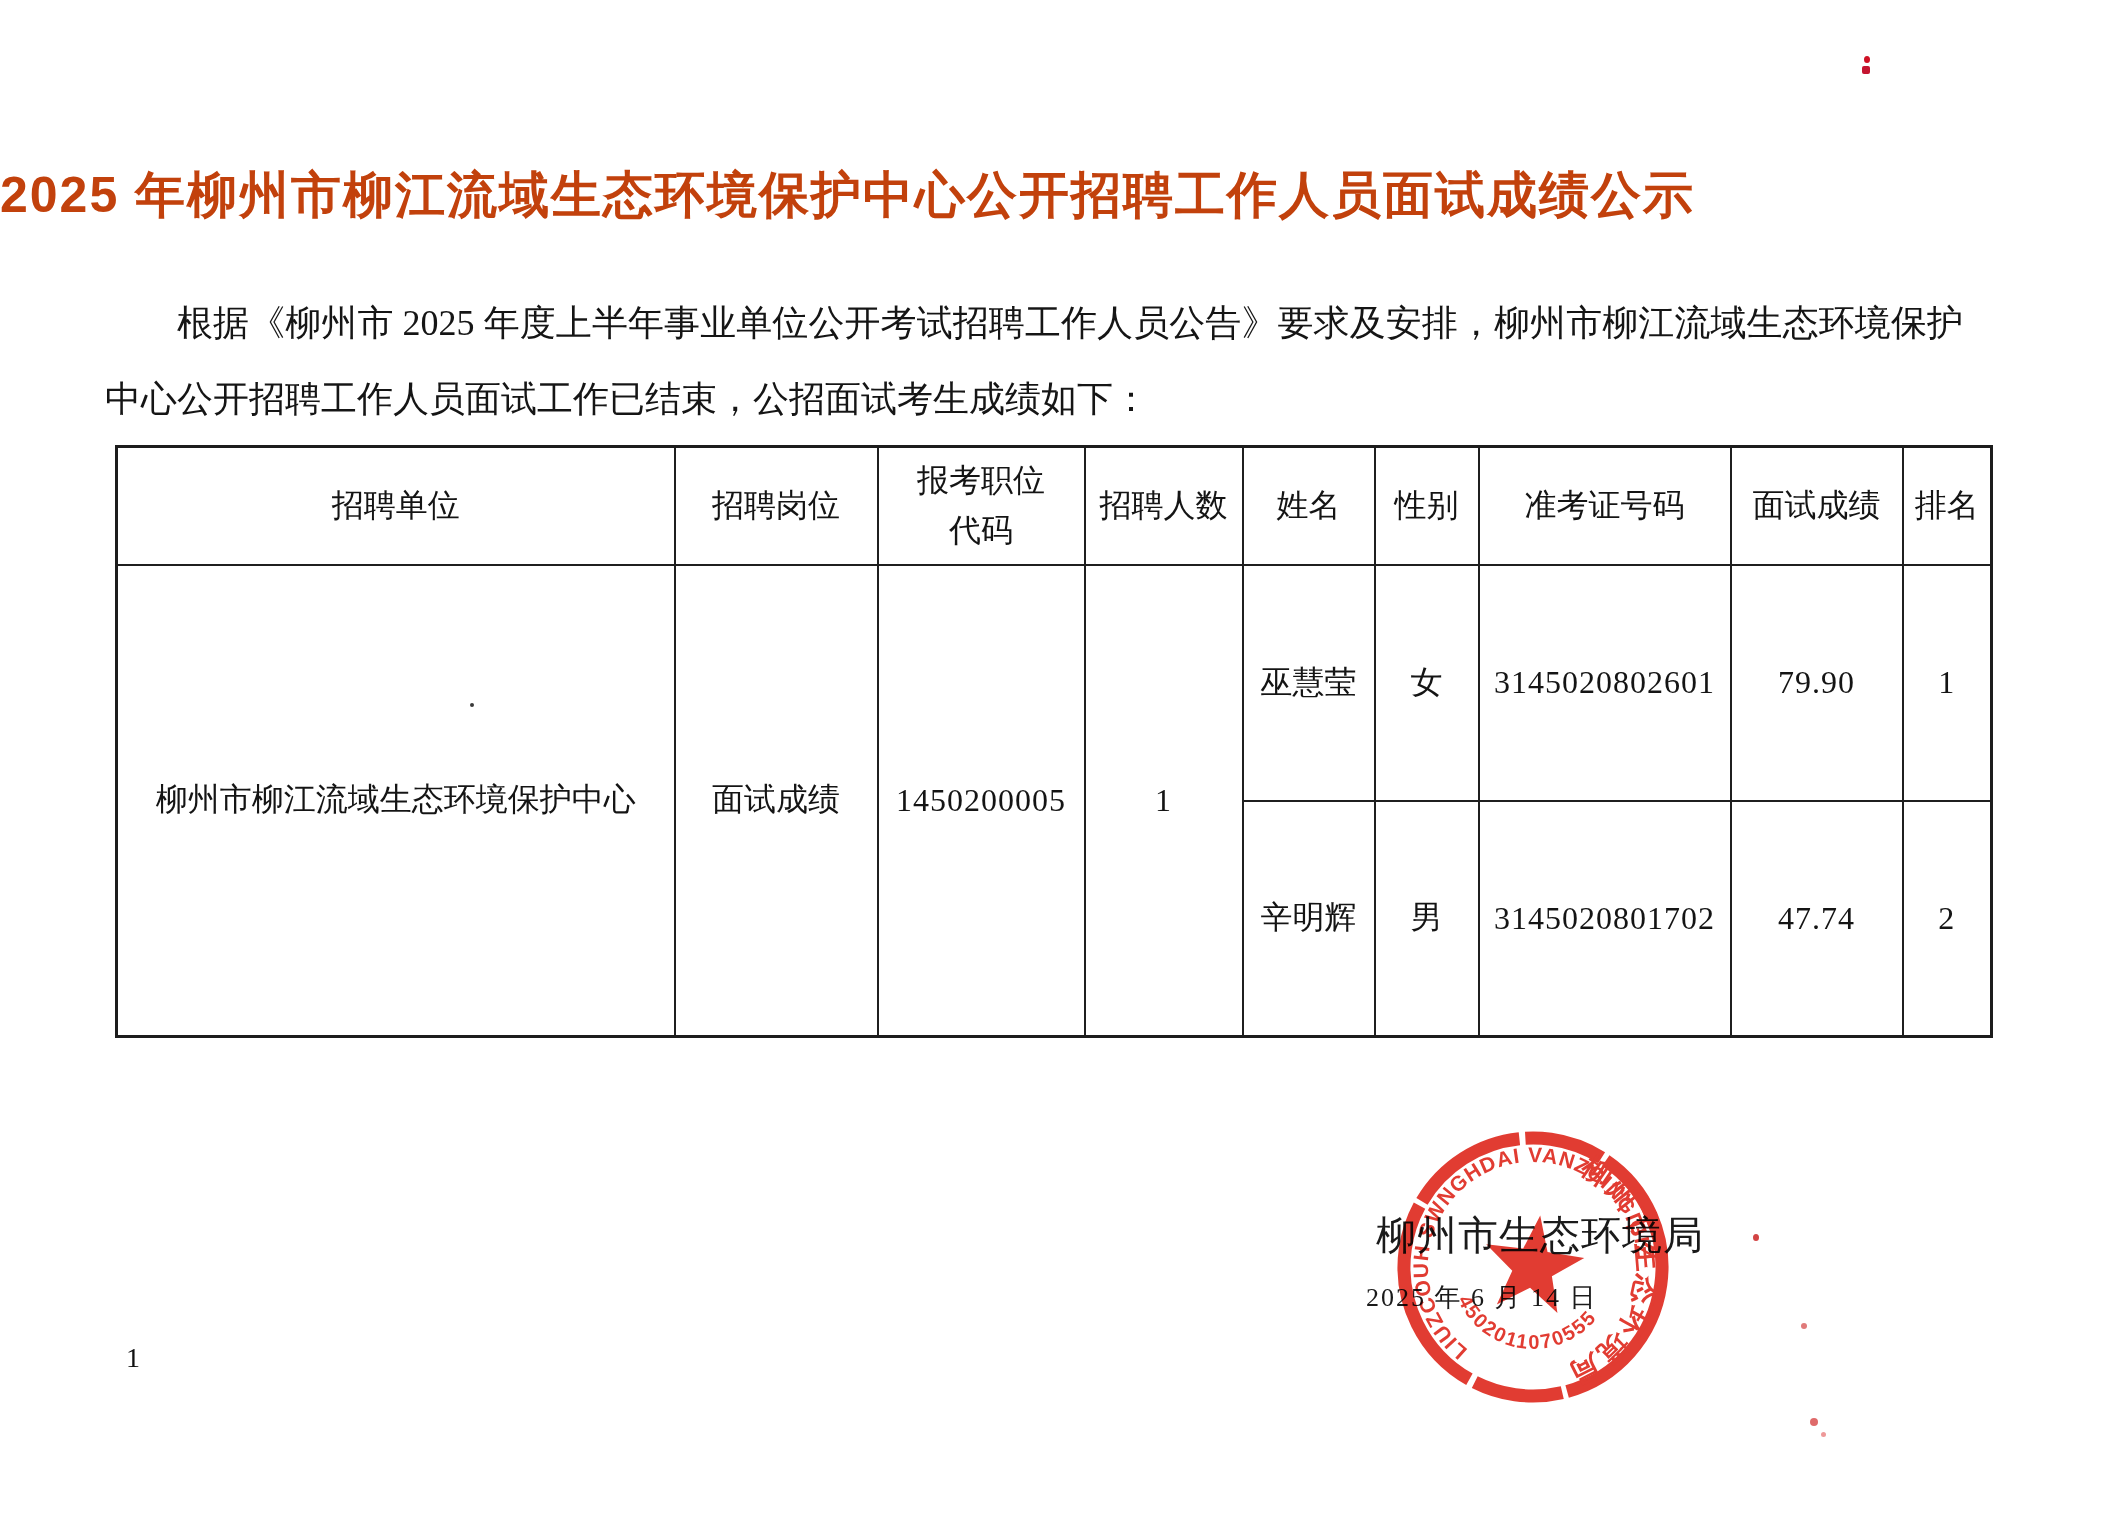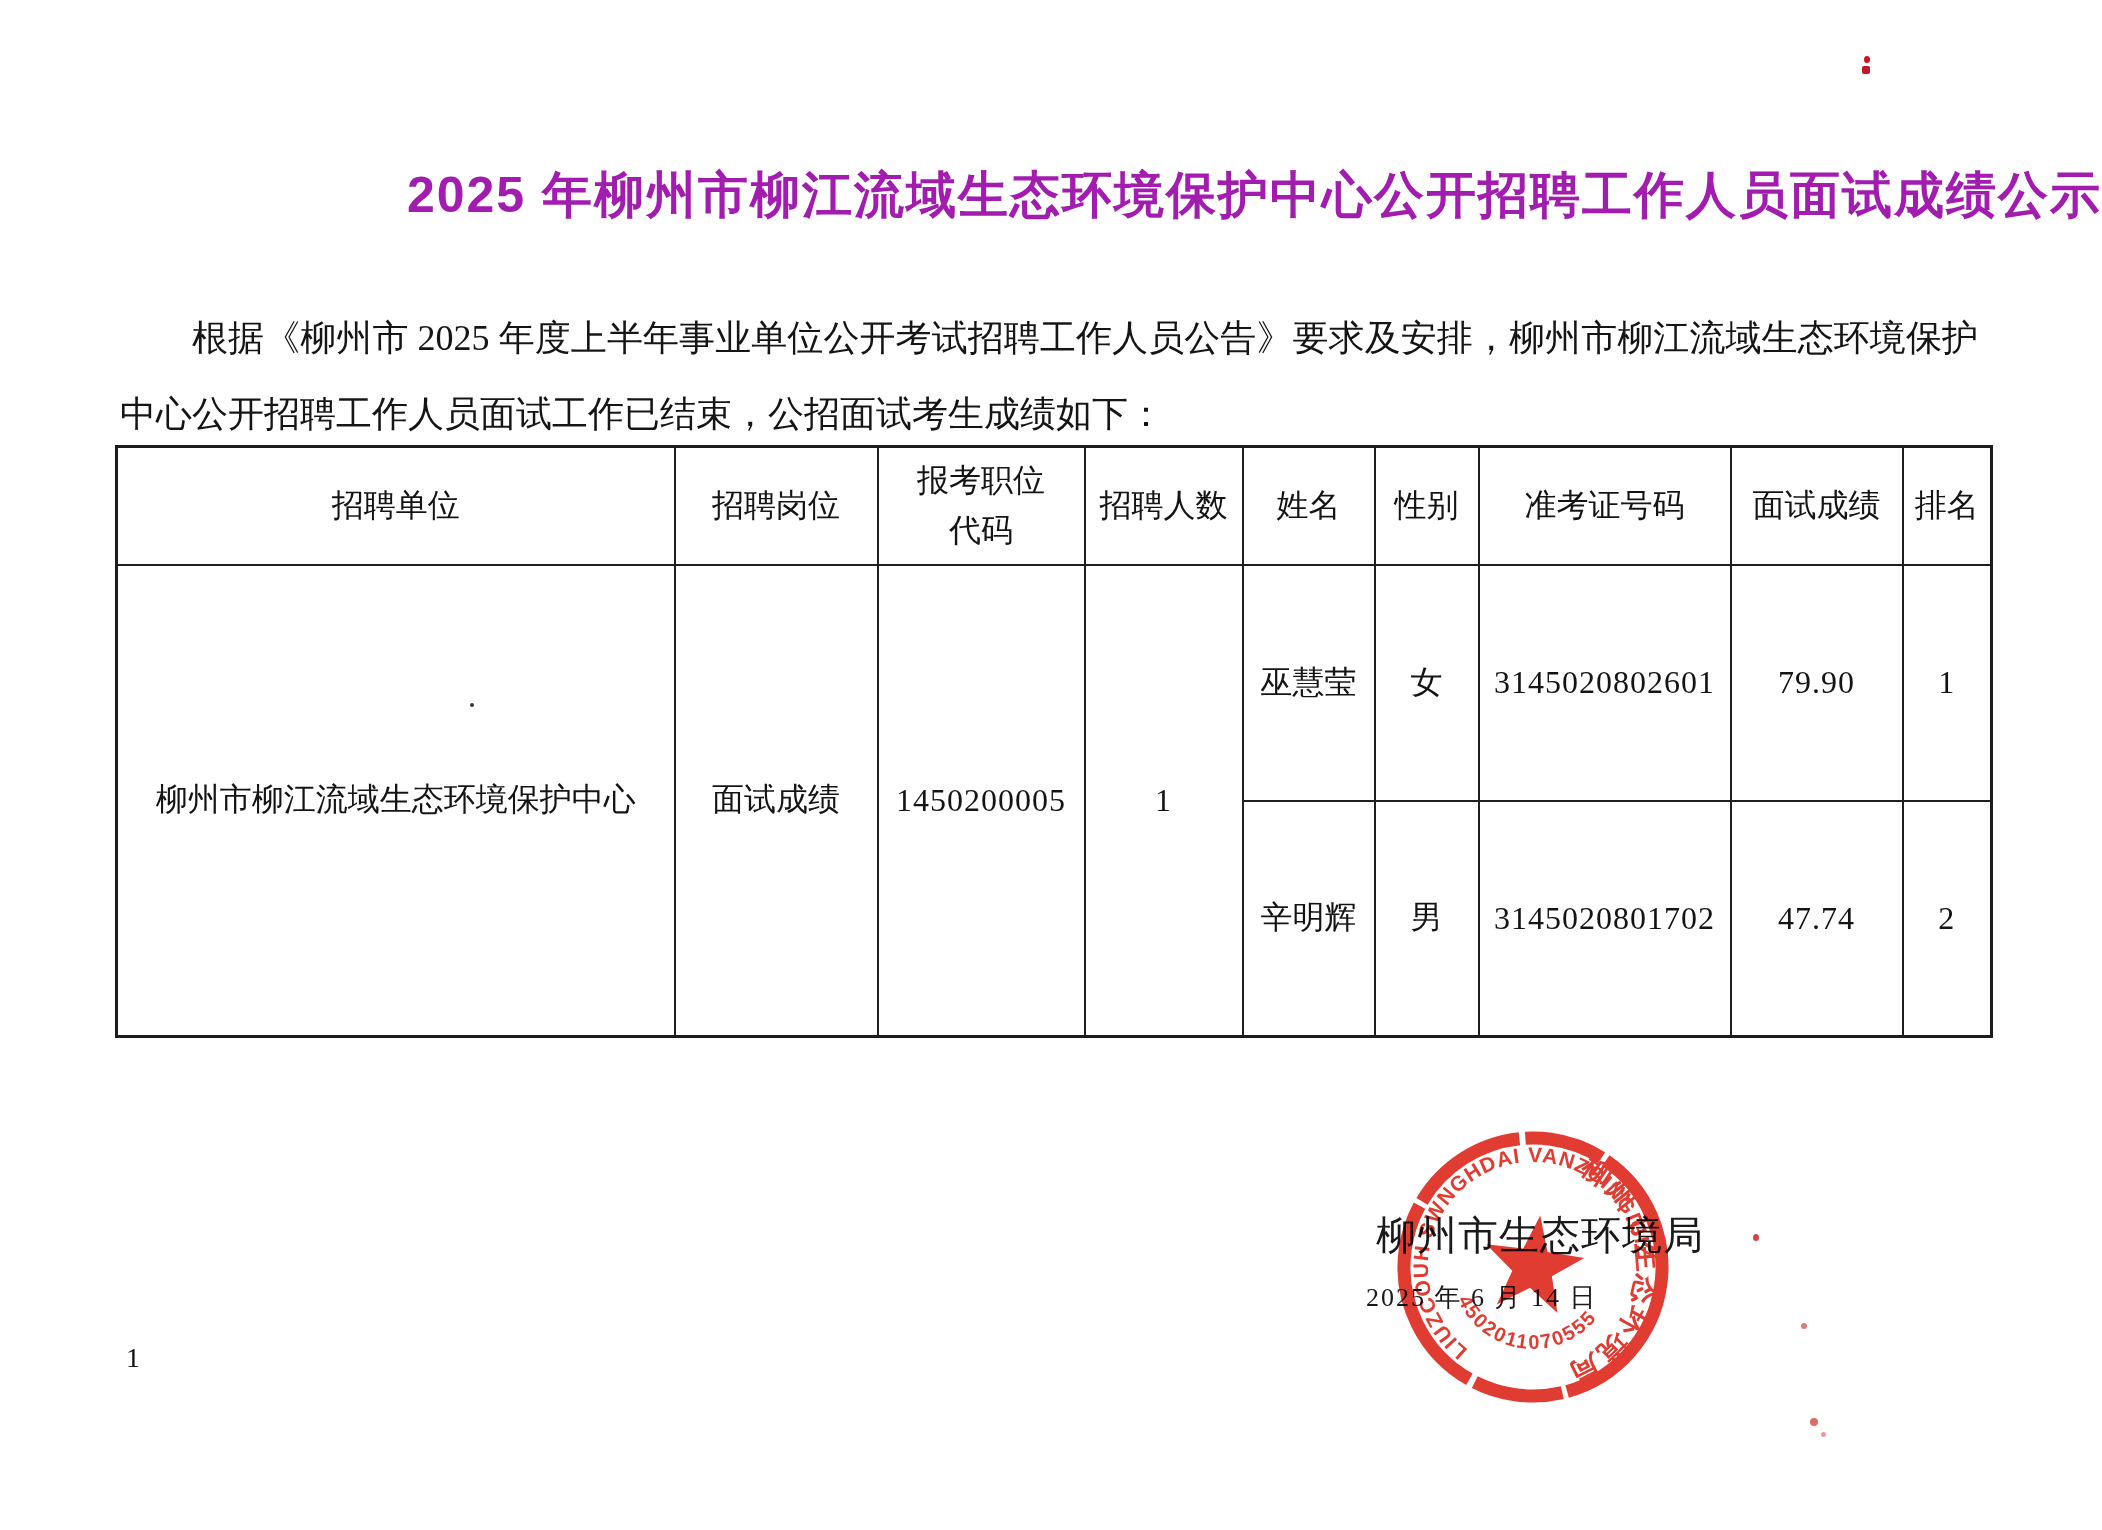--- a/index.html
+++ b/index.html
@@ -10,33 +10,33 @@
     background: #ffffff;
     font-family: "Liberation Serif", serif;
     color: #141414;
     overflow: hidden;
   }
   .title {
     position: absolute;
     top: 162px;
     left: 0;
     width: 100%;
-    text-align: right;
+    text-align: left;
     font-family: "Liberation Sans", sans-serif;
     font-weight: 700;
     font-size: 50px;
     letter-spacing: 2px;
-    color: #a21caf;
+    color: #c2410c;
   }
   .intro {
     position: absolute;
     top: 284px;
     left: 104px;
     width: 1858px;
-    margin: 16px;
+    margin: 1px;
     font-size: 36px;
     line-height: 76px;
     text-align: justify;
     text-indent: 2em;
     color: #151515;
   }
   table.score-table {
     position: absolute;
     top: 445px;
     left: 115px;

